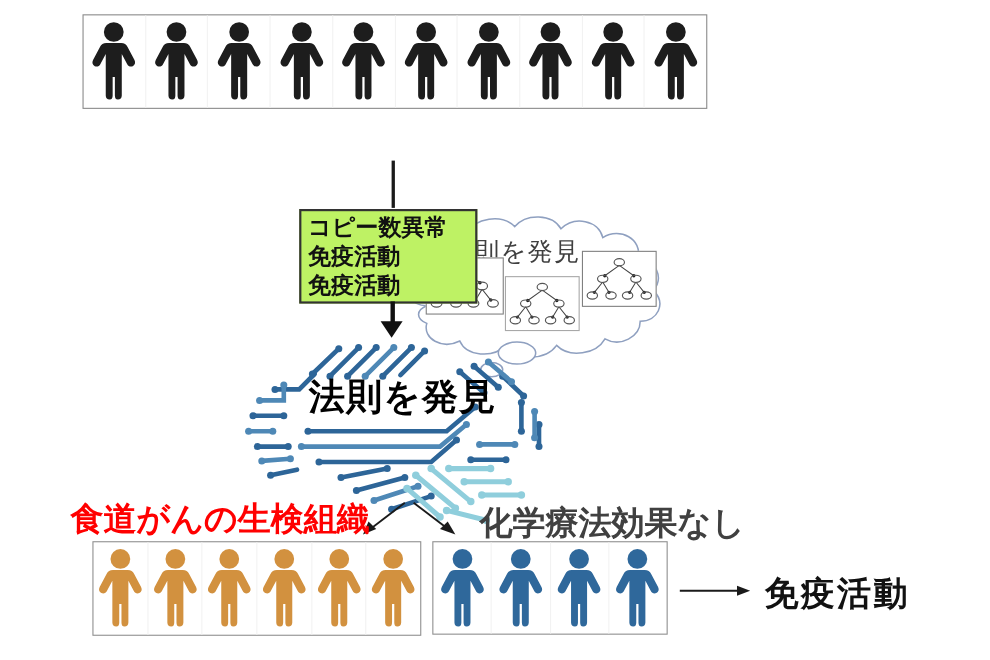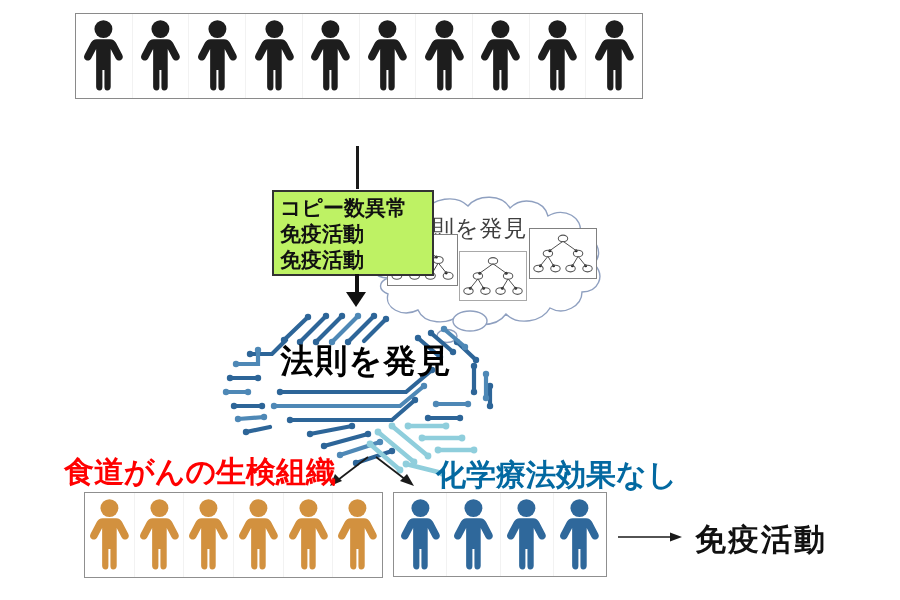--- a/index.html
+++ b/index.html
@@ -310,21 +310,21 @@
   <svg class="diag-arrows" viewBox="0 0 112 40">
     <g stroke="#1a1a1a" stroke-width="1.7" fill="#1a1a1a">
       <path d="M52,5 L18,31" fill="none"></path>
       <path d="M14,34 L26,29 L19,22 Z" stroke="none"></path>
       <path d="M60,5 L94,31" fill="none"></path>
       <path d="M98,34 L91,22 L84,29 Z" stroke="none"></path>
     </g>
   </svg>
 
   <div class="outcome-label outcome-left" style="color:#FF0000">食道がんの生検組織</div>
-  <div class="outcome-label outcome-right" style="color:#0369a1">化学療法効果なし</div>
+  <div class="outcome-label outcome-right" style="color:#404040">化学療法効果なし</div>
 
   <div class="icon-box box-orange">
       <div class="person-cell">
         <svg class="person-svg" viewBox="0 0 40 66" style="color:#D2913F">
           <use href="#person-shape"></use>
         </svg>
       </div>
       <div class="person-cell">
         <svg class="person-svg" viewBox="0 0 40 66" style="color:#D2913F">
           <use href="#person-shape"></use>

